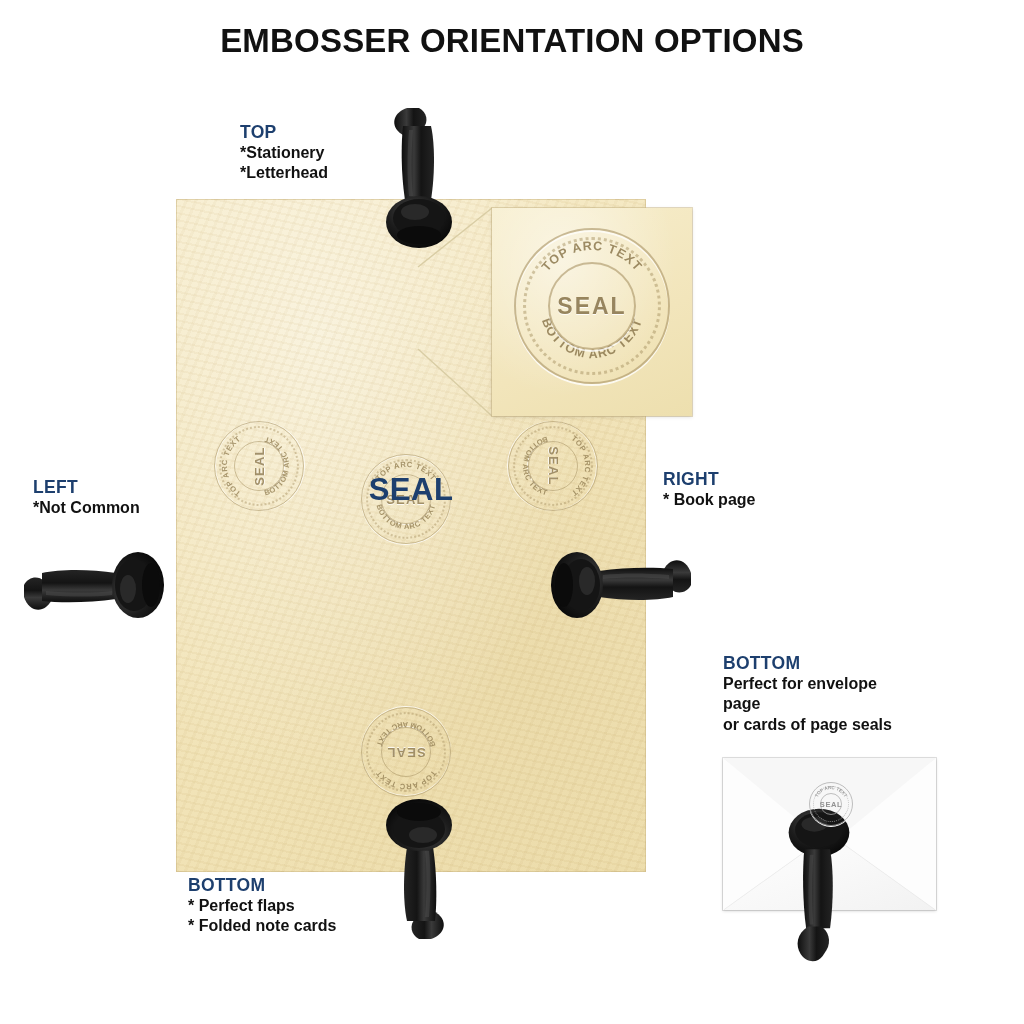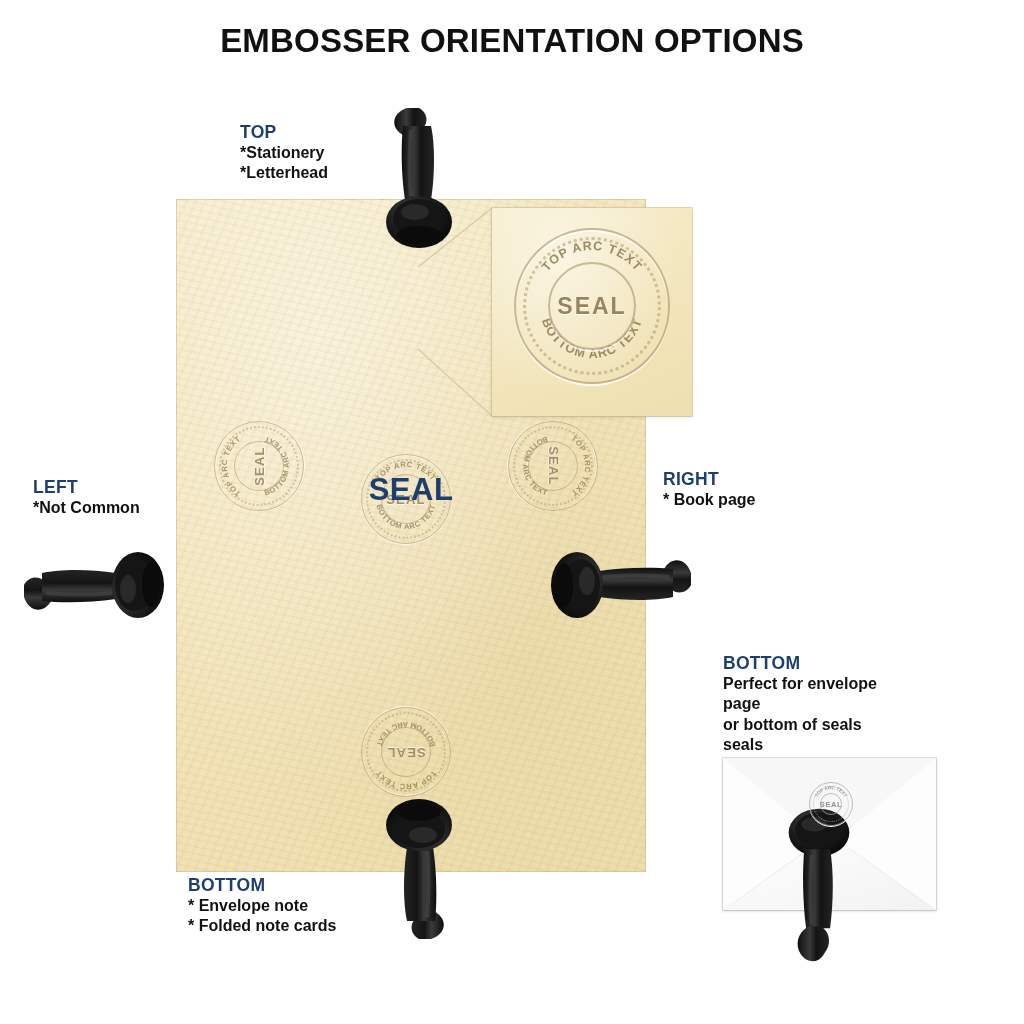--- a/index.html
+++ b/index.html
@@ -363,28 +363,28 @@
     <div class="sub">*Not Common</div>
   </div>
 
   <div class="label lbl-right">
     <div class="head">RIGHT</div>
     <div class="sub">* Book page</div>
   </div>
 
   <div class="label lbl-bottom-paper">
     <div class="head">BOTTOM</div>
-    <div class="sub">* Envelope note</div>
+    <div class="sub">* Perfect flaps</div>
     <div class="sub">* Folded note cards</div>
   </div>
 
   <div class="label lbl-bottom-env">
     <div class="head">BOTTOM</div>
     <div class="sub">Perfect for envelope page</div>
-    <div class="sub">or bottom of seals seals</div>
+    <div class="sub">or cards of page seals</div>
   </div>
 
   <div class="envelope">
     <div class="env-flap-left"></div>
     <div class="env-flap-right"></div>
     <div class="env-flap-top"></div>
     <div class="env-seal">
       <div class="er1"></div>
       <div class="er2"></div>
       <div class="er3"></div>

